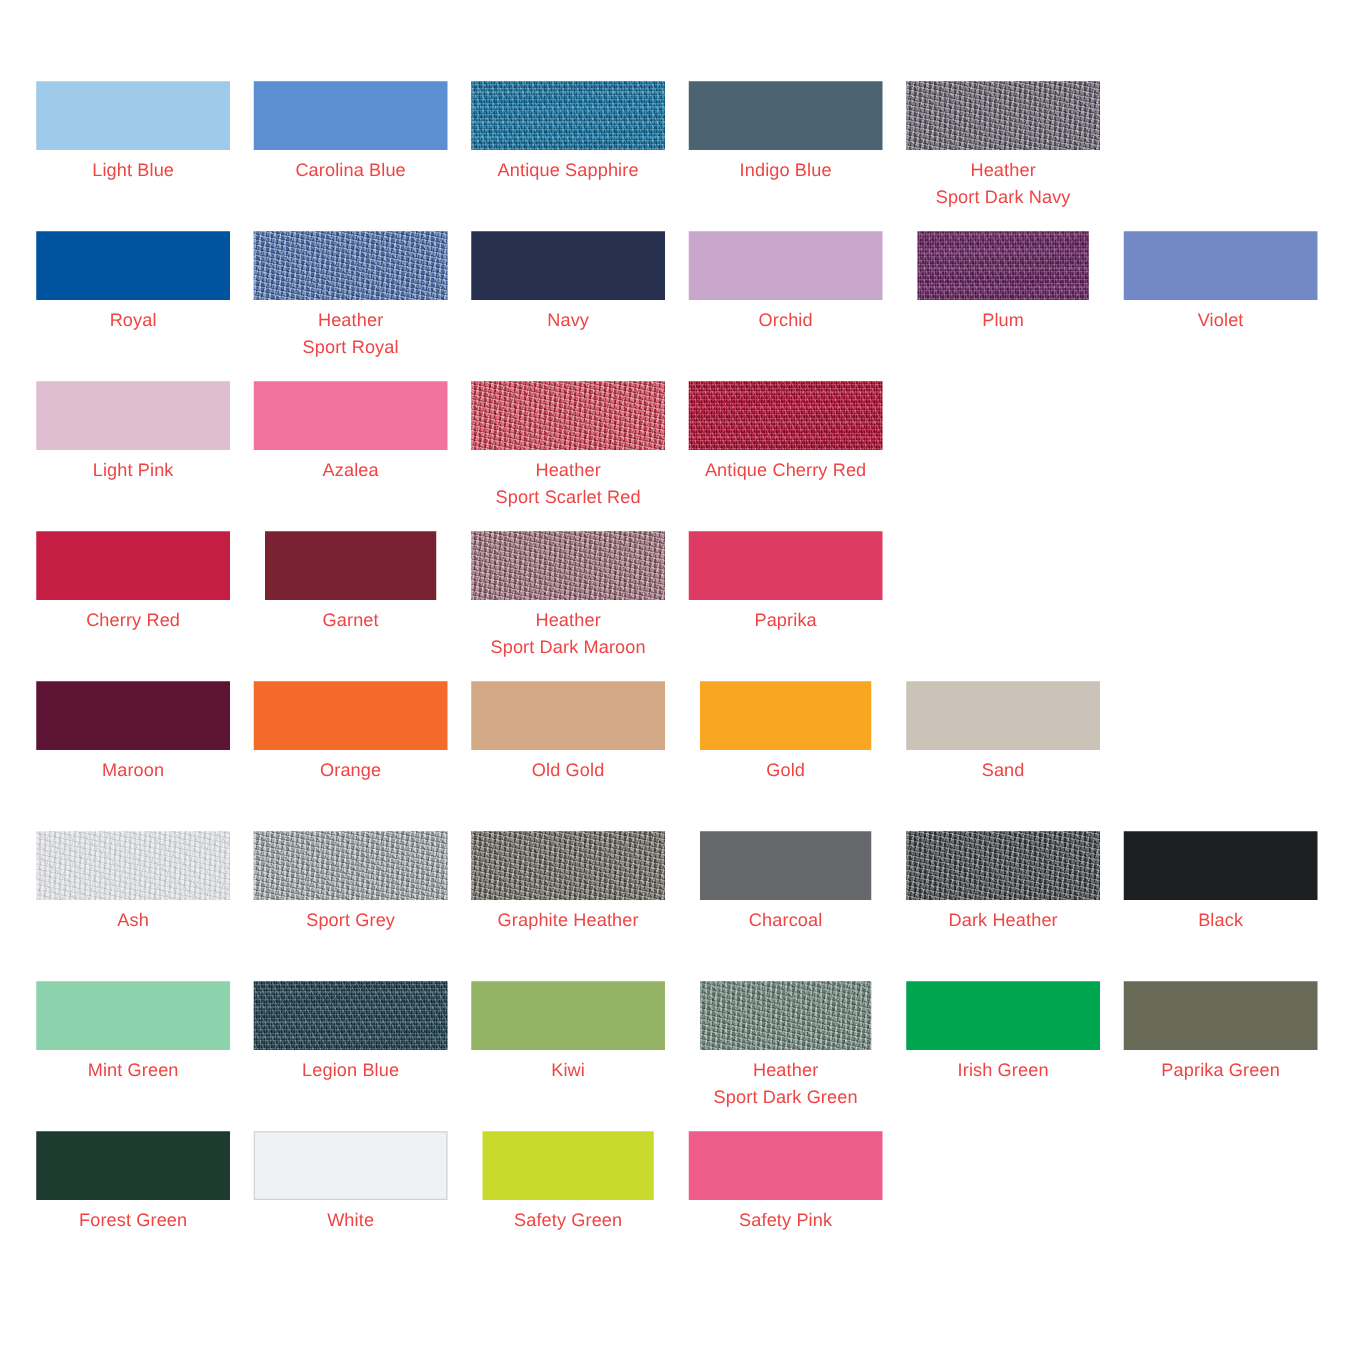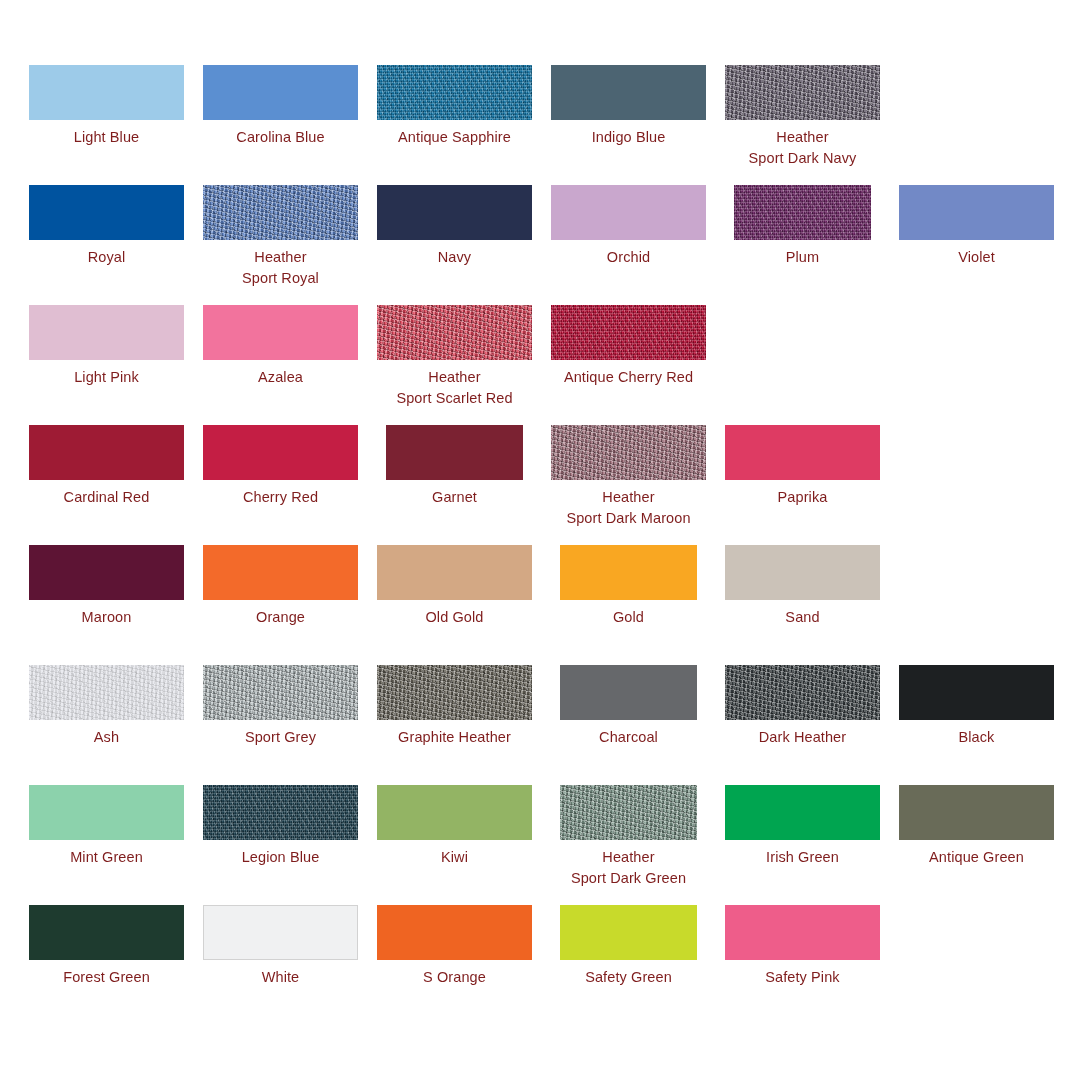--- a/index.html
+++ b/index.html
@@ -48,21 +48,21 @@
     background-repeat: repeat;
   }
 
   .swatch-chip.narrow { width: 137px; }
   .swatch-chip.bordered { border: 1px solid #d2d2d2; box-sizing: border-box; }
 
   .swatch-label {
     margin-top: 7px;
     font-size: 14.5px;
     line-height: 21px;
-    color: #7f1d1d;
+    color: #ef4444;
     text-align: center;
     letter-spacing: 0.1px;
     white-space: pre-line;
   }
 
   
   .swatch-chip.tex::before,
   .swatch-chip.tex::after {
     content: "";
     position: absolute;
@@ -219,24 +219,20 @@
         <div class="swatch-label">Heather
 Sport Scarlet Red</div>
       </div>
       <div class="swatch-cell">
         <div class="swatch-chip tex" title="Antique Cherry Red" style="background-color: rgb(188, 11, 52);"></div>
         <div class="swatch-label">Antique Cherry Red</div>
       </div>
     </div>
     <div class="swatch-row">
       <div class="swatch-cell">
-        <div class="swatch-chip" title="Cardinal Red" style="background-color: rgb(158, 27, 52);"></div>
-        <div class="swatch-label">Cardinal Red</div>
-      </div>
-      <div class="swatch-cell">
         <div class="swatch-chip" title="Cherry Red" style="background-color: rgb(196, 30, 68);"></div>
         <div class="swatch-label">Cherry Red</div>
       </div>
       <div class="swatch-cell">
         <div class="swatch-chip narrow" title="Garnet" style="background-color: rgb(123, 34, 50);"></div>
         <div class="swatch-label">Garnet</div>
       </div>
       <div class="swatch-cell">
         <div class="swatch-chip tex tex-coarse" title="Heather
 Sport Dark Maroon" style="background-color: rgb(163, 112, 124);"></div>
@@ -314,35 +310,31 @@
 Sport Dark Green" style="background-color: rgb(126, 153, 140);"></div>
         <div class="swatch-label">Heather
 Sport Dark Green</div>
       </div>
       <div class="swatch-cell">
         <div class="swatch-chip" title="Irish Green" style="background-color: rgb(0, 165, 80);"></div>
         <div class="swatch-label">Irish Green</div>
       </div>
       <div class="swatch-cell">
         <div class="swatch-chip" title="Military Green" style="background-color: rgb(105, 107, 88);"></div>
-        <div class="swatch-label">Antique Green</div>
+        <div class="swatch-label">Paprika Green</div>
       </div>
     </div>
     <div class="swatch-row">
       <div class="swatch-cell">
         <div class="swatch-chip" title="Forest Green" style="background-color: rgb(30, 59, 47);"></div>
         <div class="swatch-label">Forest Green</div>
       </div>
       <div class="swatch-cell">
         <div class="swatch-chip bordered" title="White" style="background-color: rgb(240, 241, 242);"></div>
         <div class="swatch-label">White</div>
-      </div>
-      <div class="swatch-cell">
-        <div class="swatch-chip" title="S  Orange" style="background-color: rgb(239, 100, 34);"></div>
-        <div class="swatch-label">S  Orange</div>
       </div>
       <div class="swatch-cell">
         <div class="swatch-chip narrow" title="Safety Green" style="background-color: rgb(200, 218, 43);"></div>
         <div class="swatch-label">Safety Green</div>
       </div>
       <div class="swatch-cell">
         <div class="swatch-chip" title="Safety Pink" style="background-color: rgb(238, 93, 138);"></div>
         <div class="swatch-label">Safety Pink</div>
       </div>
       <div class="swatch-cell empty-cell">

